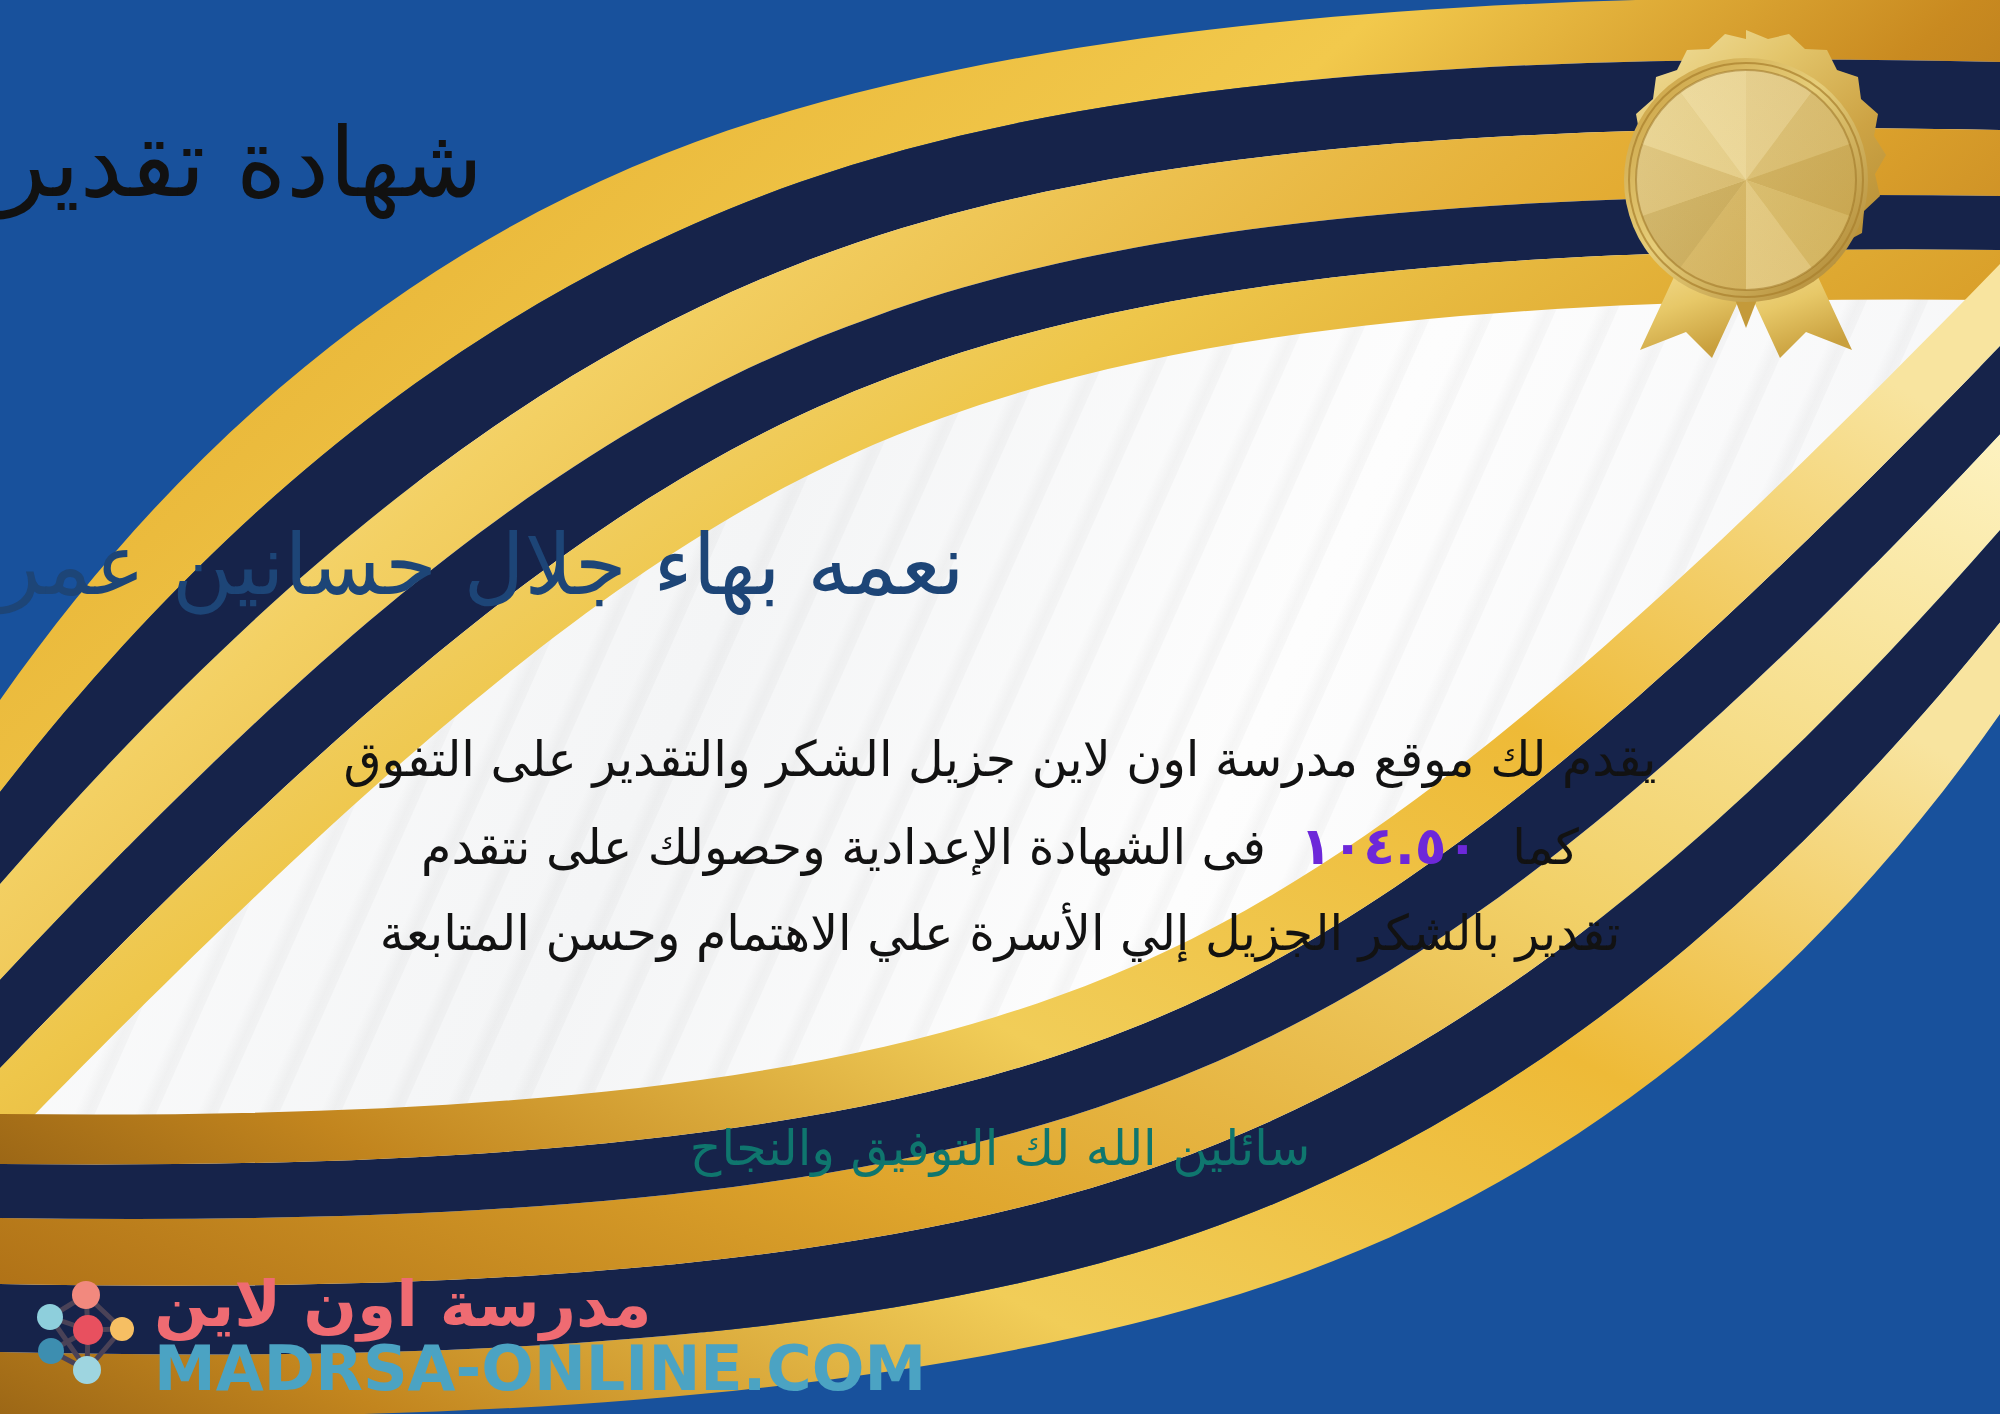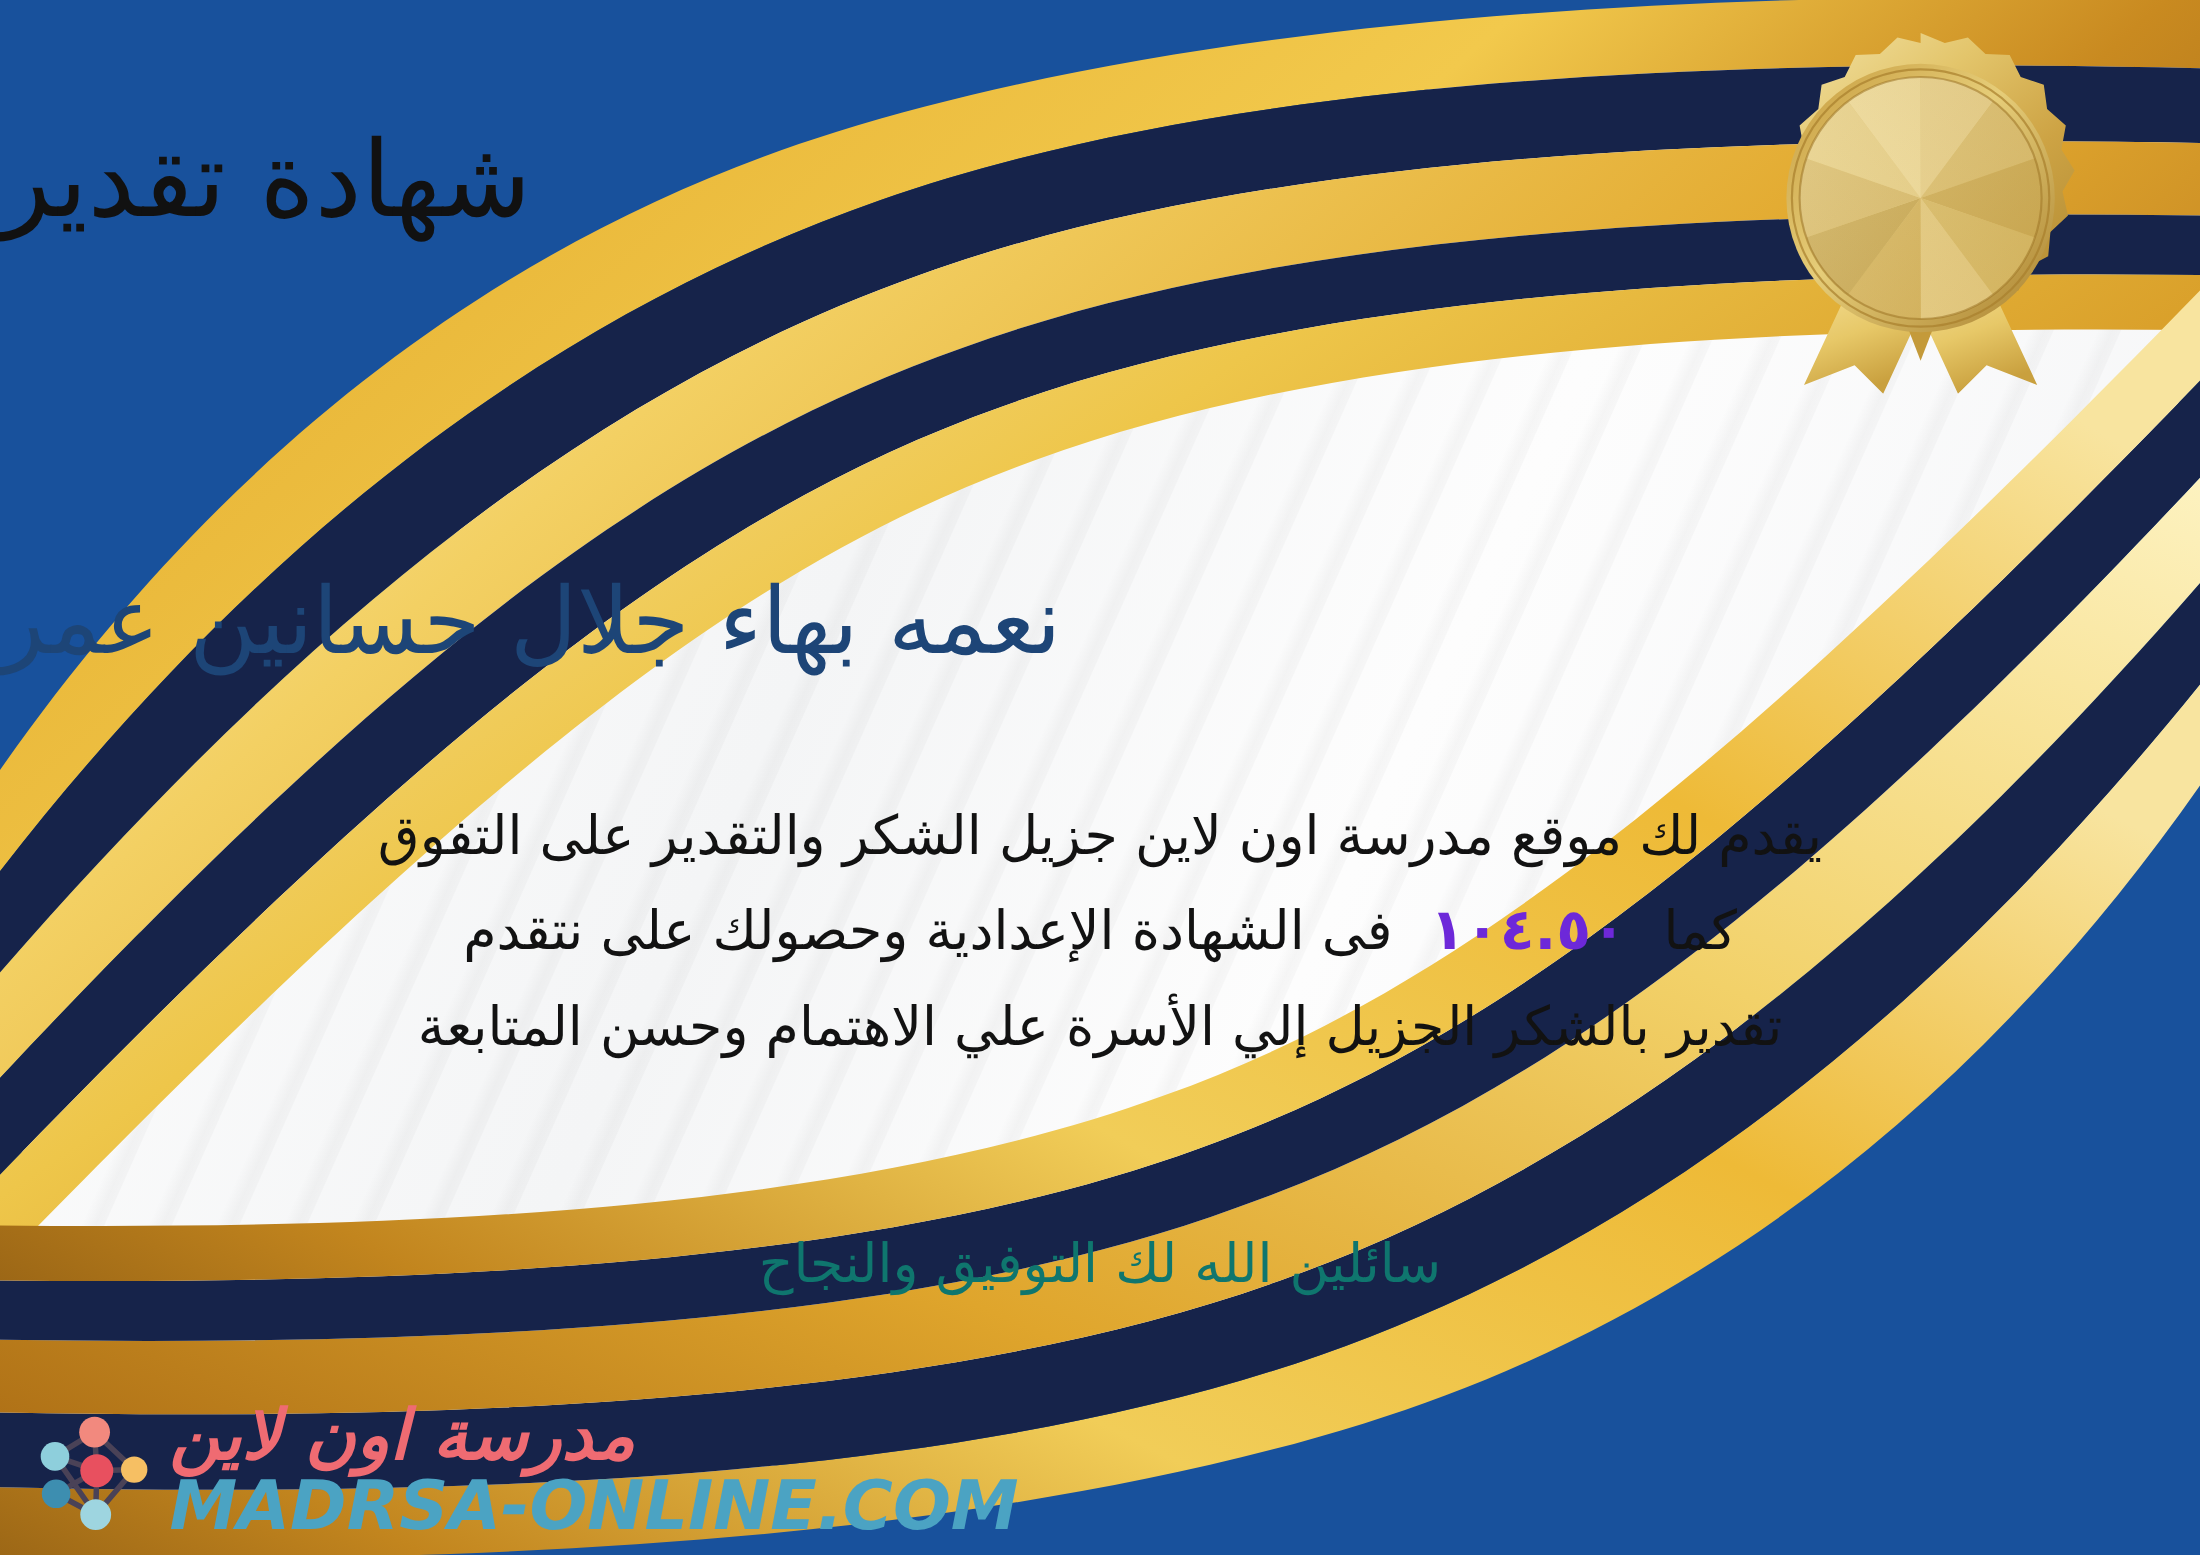--- a/index.html
+++ b/index.html
@@ -91,23 +91,22 @@
     font-size:49px;
     white-space:nowrap;
     margin-top:22px;
   }
 
   
   #logo{
     position:absolute;
     left:24px;bottom:14px;
     display:flex;flex-direction:row-reverse;
-    align-items:flex-end;
+    align-items:flex-start;
     gap:10px;
-    font-style:italic;
   }
   #logo-mark{width:120px;height:120px;flex:none;}
   #logo-mark svg{display:block;width:100%;height:100%;}
   #logo-words{
     display:flex;flex-direction:column;
     align-items:flex-end;
     line-height:1;
   }
   #logo-ar{
     font-size:63px;font-weight:700;color:#ef6b72;

